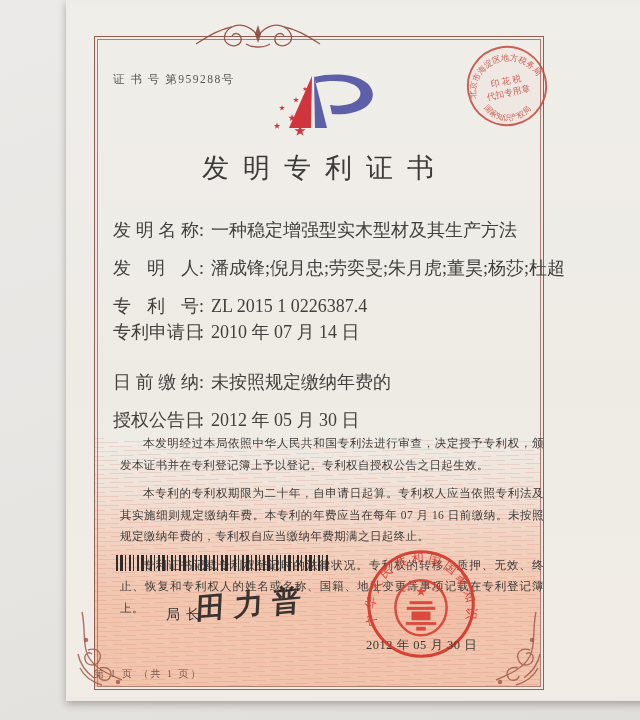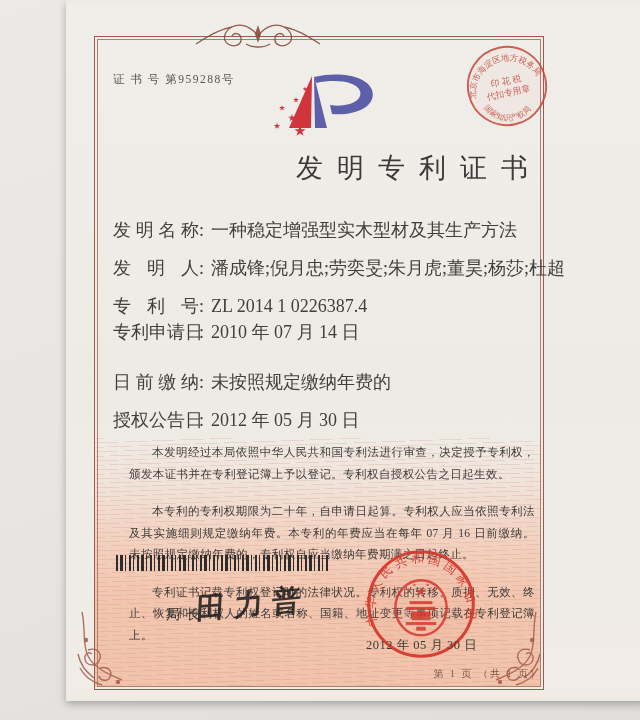--- a/index.html
+++ b/index.html
@@ -21,39 +21,39 @@
   }
   .frame{
     position:absolute;left:28px;top:36px;width:448px;height:652px;z-index:2;
     border:1px solid #9c5b4f;pointer-events:none;
   }
   .frame-inner{position:absolute;left:2px;top:2px;right:2px;bottom:2px;border:1px solid #b37c70;}
   .ornament{position:absolute;z-index:3;}
   .cert-no{position:absolute;left:47px;top:72px;z-index:4;font-size:11.5px;letter-spacing:1.5px;color:#58544f;}
   .title{
     position:absolute;left:28px;top:150px;width:448px;z-index:4;
-    text-align:right;font-size:27px;color:#3d3b3a;letter-spacing:14px;text-indent:14px;font-weight:400;
+    text-align:center;font-size:27px;color:#3d3b3a;letter-spacing:14px;text-indent:14px;font-weight:400;
   }
   .frow{position:absolute;left:47px;z-index:4;font-size:18px;color:#42403d;white-space:nowrap;}
   .flabel{display:inline-block;width:86px;text-align:justify;text-align-last:justify;}
   .fcolon{margin-right:7px;}
   .paras{position:absolute;left:47px;top:426px;width:438px;z-index:4;}
-  .paras p{margin:16px;font-size:11.5px;line-height:21.5px;color:#3f3c3a;text-indent:2em;letter-spacing:0.4px;text-align:justify;}
+  .paras p{margin:7px;font-size:11.5px;line-height:21.5px;color:#3f3c3a;text-indent:2em;letter-spacing:0.4px;text-align:justify;}
   .barcode{
     position:absolute;left:50px;top:555px;width:212px;height:16px;z-index:4;
     background:repeating-linear-gradient(90deg,#2d2c2b 0 2px,rgba(0,0,0,0) 2px 4px,#2d2c2b 4px 7px,rgba(0,0,0,0) 7px 9px,#2d2c2b 9px 10px,rgba(0,0,0,0) 10px 13px,#2d2c2b 13px 15px,rgba(0,0,0,0) 15px 17px,#2d2c2b 17px 18px,rgba(0,0,0,0) 18px 21px);
   }
   .director-label{position:absolute;left:100px;top:606px;z-index:4;font-size:14px;letter-spacing:6px;color:#37342f;}
   .director-name{
     position:absolute;left:130px;top:584px;z-index:4;width:130px;
     font-family:"DejaVu Sans",sans-serif;font-weight:bold;font-size:29px;letter-spacing:9px;
     color:#211f1e;opacity:0.88;transform:rotate(-5deg) skewX(-8deg);
   }
   .seal-date{position:absolute;left:300px;top:637px;z-index:6;font-size:12.5px;letter-spacing:0.5px;color:#3b3936;}
-  .footer{position:absolute;left:28px;top:667px;width:448px;z-index:4;text-align:right;font-size:10px;letter-spacing:2px;color:#7d564c;}
+  .footer{position:absolute;left:28px;top:667px;width:448px;z-index:4;text-align:left;font-size:10px;letter-spacing:2px;color:#7d564c;}
   .seal-official{position:absolute;left:298px;top:547px;z-index:5;opacity:0.93;}
   .seal-tax{position:absolute;left:397px;top:42px;z-index:5;opacity:0.85;transform:rotate(-12deg);}
   .logo{position:absolute;left:204px;top:74px;z-index:4;}
 </style>
 </head>
 <body>
 
 <div class="paper">
 
   <div class="pink-zone"></div>
@@ -131,21 +131,21 @@
 
   <div class="title">发明专利证书</div>
 
   <div class="frow" style="top:218px">
     <span class="flabel">发明名称</span><span class="fcolon">:</span><span class="fvalue">一种稳定增强型实木型材及其生产方法</span>
   </div>
   <div class="frow" style="top:256px">
     <span class="flabel">发明人</span><span class="fcolon">:</span><span class="fvalue">潘成锋;倪月忠;劳奕旻;朱月虎;董昊;杨莎;杜超</span>
   </div>
   <div class="frow" style="top:294px">
-    <span class="flabel">专利号</span><span class="fcolon">:</span><span class="fvalue">ZL 2014 1 0226387.4</span>
+    <span class="flabel">专利号</span><span class="fcolon">:</span><span class="fvalue">ZL 2015 1 0226387.4</span>
   </div>
   <div class="frow" style="top:320px">
     <span class="flabel">专利申请日</span><span class="fcolon">:</span><span class="fvalue">2010 年 07 月 14 日</span>
   </div>
   <div class="frow" style="top:370px">
     <span class="flabel">日前缴纳</span><span class="fcolon">:</span><span class="fvalue">未按照规定缴纳年费的</span>
   </div>
   <div class="frow" style="top:408px">
     <span class="flabel">授权公告日</span><span class="fcolon">:</span><span class="fvalue">2012 年 05 月 30 日</span>
   </div>

